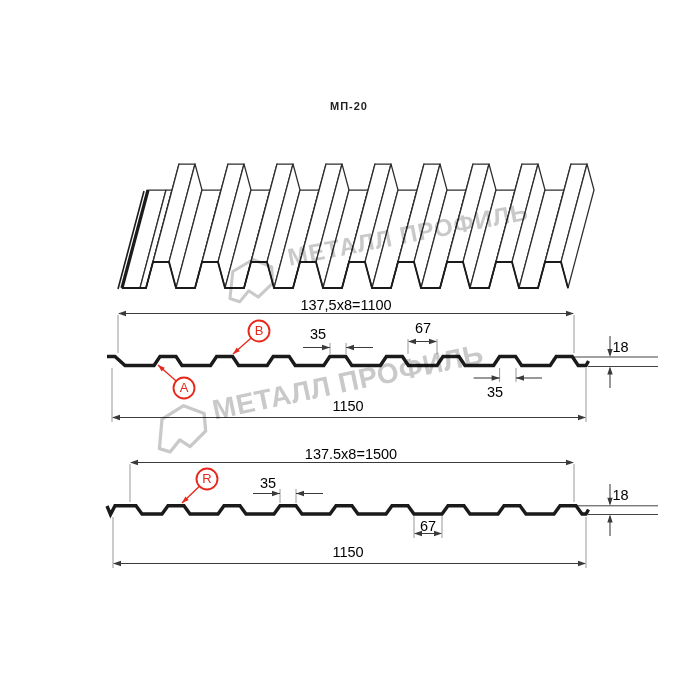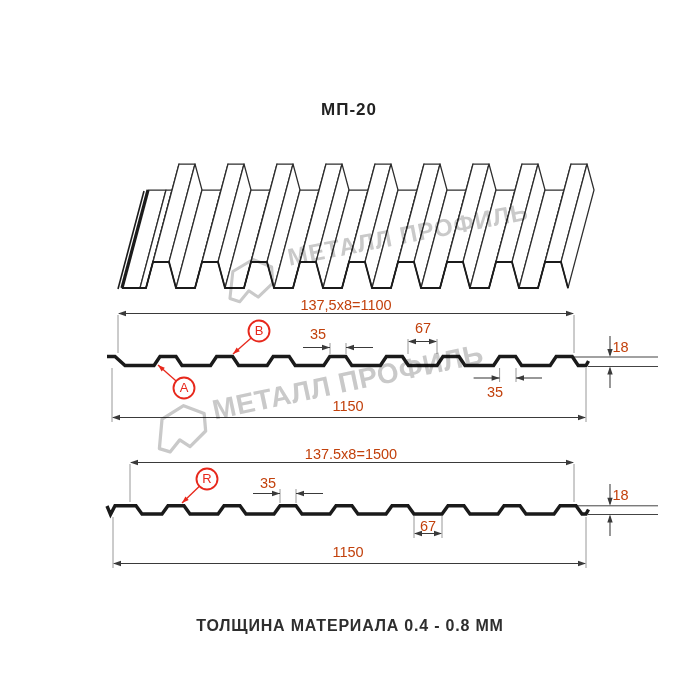--- a/index.html
+++ b/index.html
@@ -1,25 +1,25 @@
 <!DOCTYPE html>
 <html><head>
 <meta charset="utf-8">
 <style>
   html,body{margin:0;padding:0;background:#fff;}
   .canvas{position:relative;width:700px;height:700px;background:#ffffff;overflow:hidden;
           font-family:"Liberation Sans",sans-serif;color:#161616;}
   .title{position:absolute;left:349px;top:50px;transform:translateX(-50%);
          font-size:37px;font-weight:800;letter-spacing:2px;white-space:nowrap;}
   .subtitle{position:absolute;left:349px;top:100px;transform:translateX(-50%);
-         font-size:17px;font-weight:600;letter-spacing:1px;white-space:nowrap;color:#222;}
+         font-size:11px;font-weight:600;letter-spacing:1px;white-space:nowrap;color:#222;}
   .footer{position:absolute;left:350px;top:617px;transform:translateX(-50%);
          font-size:16px;font-weight:600;letter-spacing:.8px;white-space:nowrap;color:#2e2e2e;}
   svg.linework{position:absolute;left:0;top:0;}
-  .dim{position:absolute;font-size:14.5px;line-height:15px;color:#c2410c;white-space:nowrap;}
+  .dim{position:absolute;font-size:14.5px;line-height:15px;color:#000000;white-space:nowrap;}
   .ctr{transform:translateX(-50%);}
   .lbl{position:absolute;font-size:13px;line-height:14px;font-weight:500;
        transform:translateX(-50%);white-space:nowrap;}
   .wm{position:absolute;mix-blend-mode:multiply;pointer-events:none;white-space:nowrap;
       font-weight:bold;}
   .wm-text-1{left:288px;top:244px;font-size:24px;letter-spacing:1px;
       transform:rotate(-11deg);transform-origin:0 50%;}
   .wm-text-2{left:213px;top:395px;font-size:28px;letter-spacing:.5px;
       transform:rotate(-12deg);transform-origin:0 50%;}
   .wm-logo-1{left:222px;top:256px;transform:rotate(-11deg);}
@@ -177,14 +177,13 @@
   <div class="lbl" style="left:184px;top:381px;color:#e7281c">A</div>
   <div class="lbl" style="left:259px;top:324px;color:#e7281c">B</div>
 
   <div class="dim ctr" style="left:351px;top:446.5px">137.5x8=1500</div>
   <div class="dim ctr" style="left:268px;top:475.5px">35</div>
   <div class="dim ctr" style="left:428px;top:518.5px">67</div>
   <div class="dim" style="left:612.5px;top:487.5px">18</div>
   <div class="dim ctr" style="left:348px;top:544.5px">1150</div>
   <div class="lbl" style="left:207px;top:472px;color:#e7281c">R</div>
 
-  <div class="footer">ТОЛЩИНА МАТЕРИАЛА 0.4 - 0.8 ММ</div>
 </div>
 
 </body></html>

